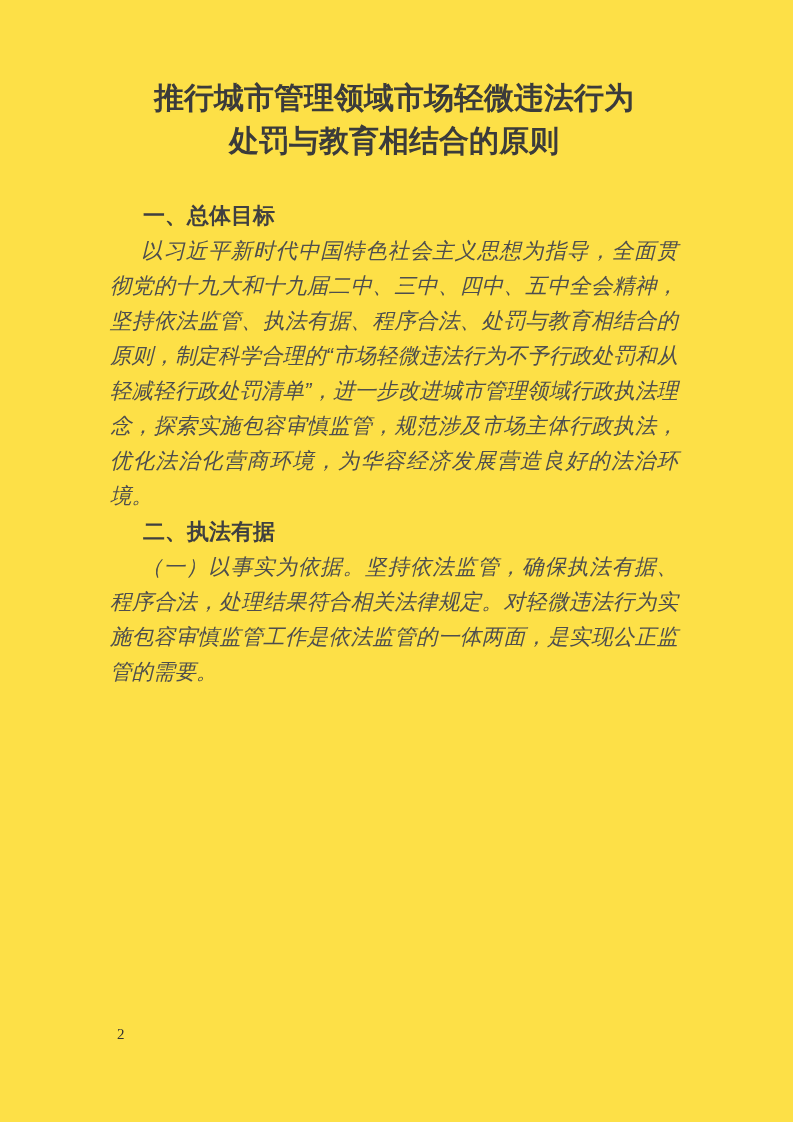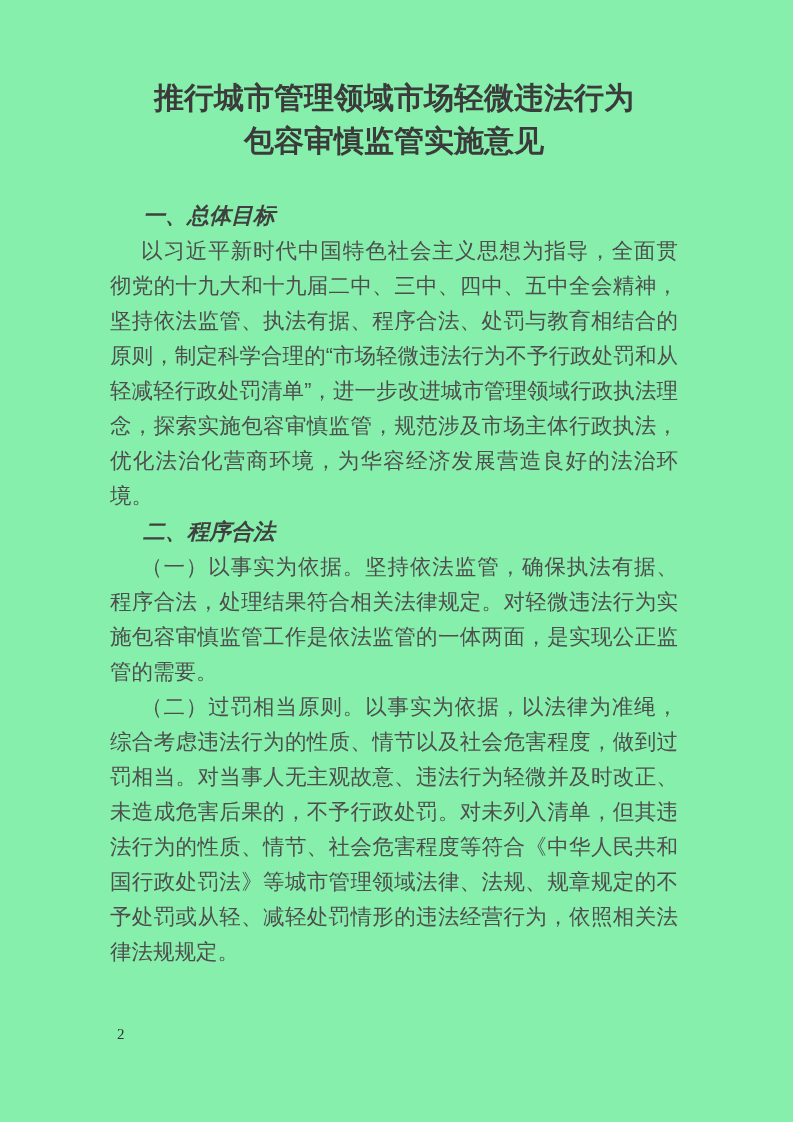--- a/index.html
+++ b/index.html
@@ -4,21 +4,21 @@
 <style>
   html, body {
     margin: 0;
     padding: 0;
     background: #ffffff;
   }
   .page {
     position: relative;
     width: 793px;
     height: 1122px;
-    background: #86efac;
+    background: #fde047;
     overflow: hidden;
     font-family: "Liberation Sans", sans-serif;
   }
   .content {
     position: absolute;
     left: 110px;
     top: 76px;
     width: 568px;
   }
   .doc-title {
@@ -32,59 +32,58 @@
   .doc-title .title-line {
     display: block;
   }
   .section-heading {
     margin: 0;
     font-size: 22px;
     line-height: 36px;
     font-weight: bold;
     color: #404040;
     text-indent: 33px;
-    font-style: italic;
   }
   .body-paragraph {
     margin: 0;
     font-size: 21.5px;
     line-height: 35px;
     font-weight: normal;
     color: #4e4e4e;
     text-align: justify;
     text-indent: 31px;
     word-break: break-all;
+    font-style: italic;
   }
   .page-number {
     position: absolute;
     left: 117px;
     top: 1026px;
     font-family: "Liberation Serif", serif;
     font-size: 15px;
     color: #333333;
   }
 </style>
 </head>
 <body>
 
 <div class="page">
   <div class="content">
 
     <h1 class="doc-title">
       <span class="title-line">推行城市管理领域市场轻微违法行为</span>
-      <span class="title-line">包容审慎监管实施意见</span>
+      <span class="title-line">处罚与教育相结合的原则</span>
     </h1>
 
     <div class="section">
       <h2 class="section-heading">一、总体目标</h2>
       <p class="body-paragraph">以习近平新时代中国特色社会主义思想为指导，全面贯彻党的十九大和十九届二中、三中、四中、五中全会精神，坚持依法监管、执法有据、程序合法、处罚与教育相结合的原则，制定科学合理的“市场轻微违法行为不予行政处罚和从轻减轻行政处罚清单”，进一步改进城市管理领域行政执法理念，探索实施包容审慎监管，规范涉及市场主体行政执法，优化法治化营商环境，为华容经济发展营造良好的法治环境。</p>
     </div>
 
     <div class="section">
-      <h2 class="section-heading">二、程序合法</h2>
+      <h2 class="section-heading">二、执法有据</h2>
       <p class="body-paragraph">（一）以事实为依据。坚持依法监管，确保执法有据、程序合法，处理结果符合相关法律规定。对轻微违法行为实施包容审慎监管工作是依法监管的一体两面，是实现公正监管的需要。</p>
-      <p class="body-paragraph">（二）过罚相当原则。以事实为依据，以法律为准绳，综合考虑违法行为的性质、情节以及社会危害程度，做到过罚相当。对当事人无主观故意、违法行为轻微并及时改正、未造成危害后果的，不予行政处罚。对未列入清单，但其违法行为的性质、情节、社会危害程度等符合《中华人民共和国行政处罚法》等城市管理领域法律、法规、规章规定的不予处罚或从轻、减轻处罚情形的违法经营行为，依照相关法律法规规定。</p>
     </div>
 
   </div>
 
   <div class="page-number">2</div>
 </div>
 
 </body></html>

